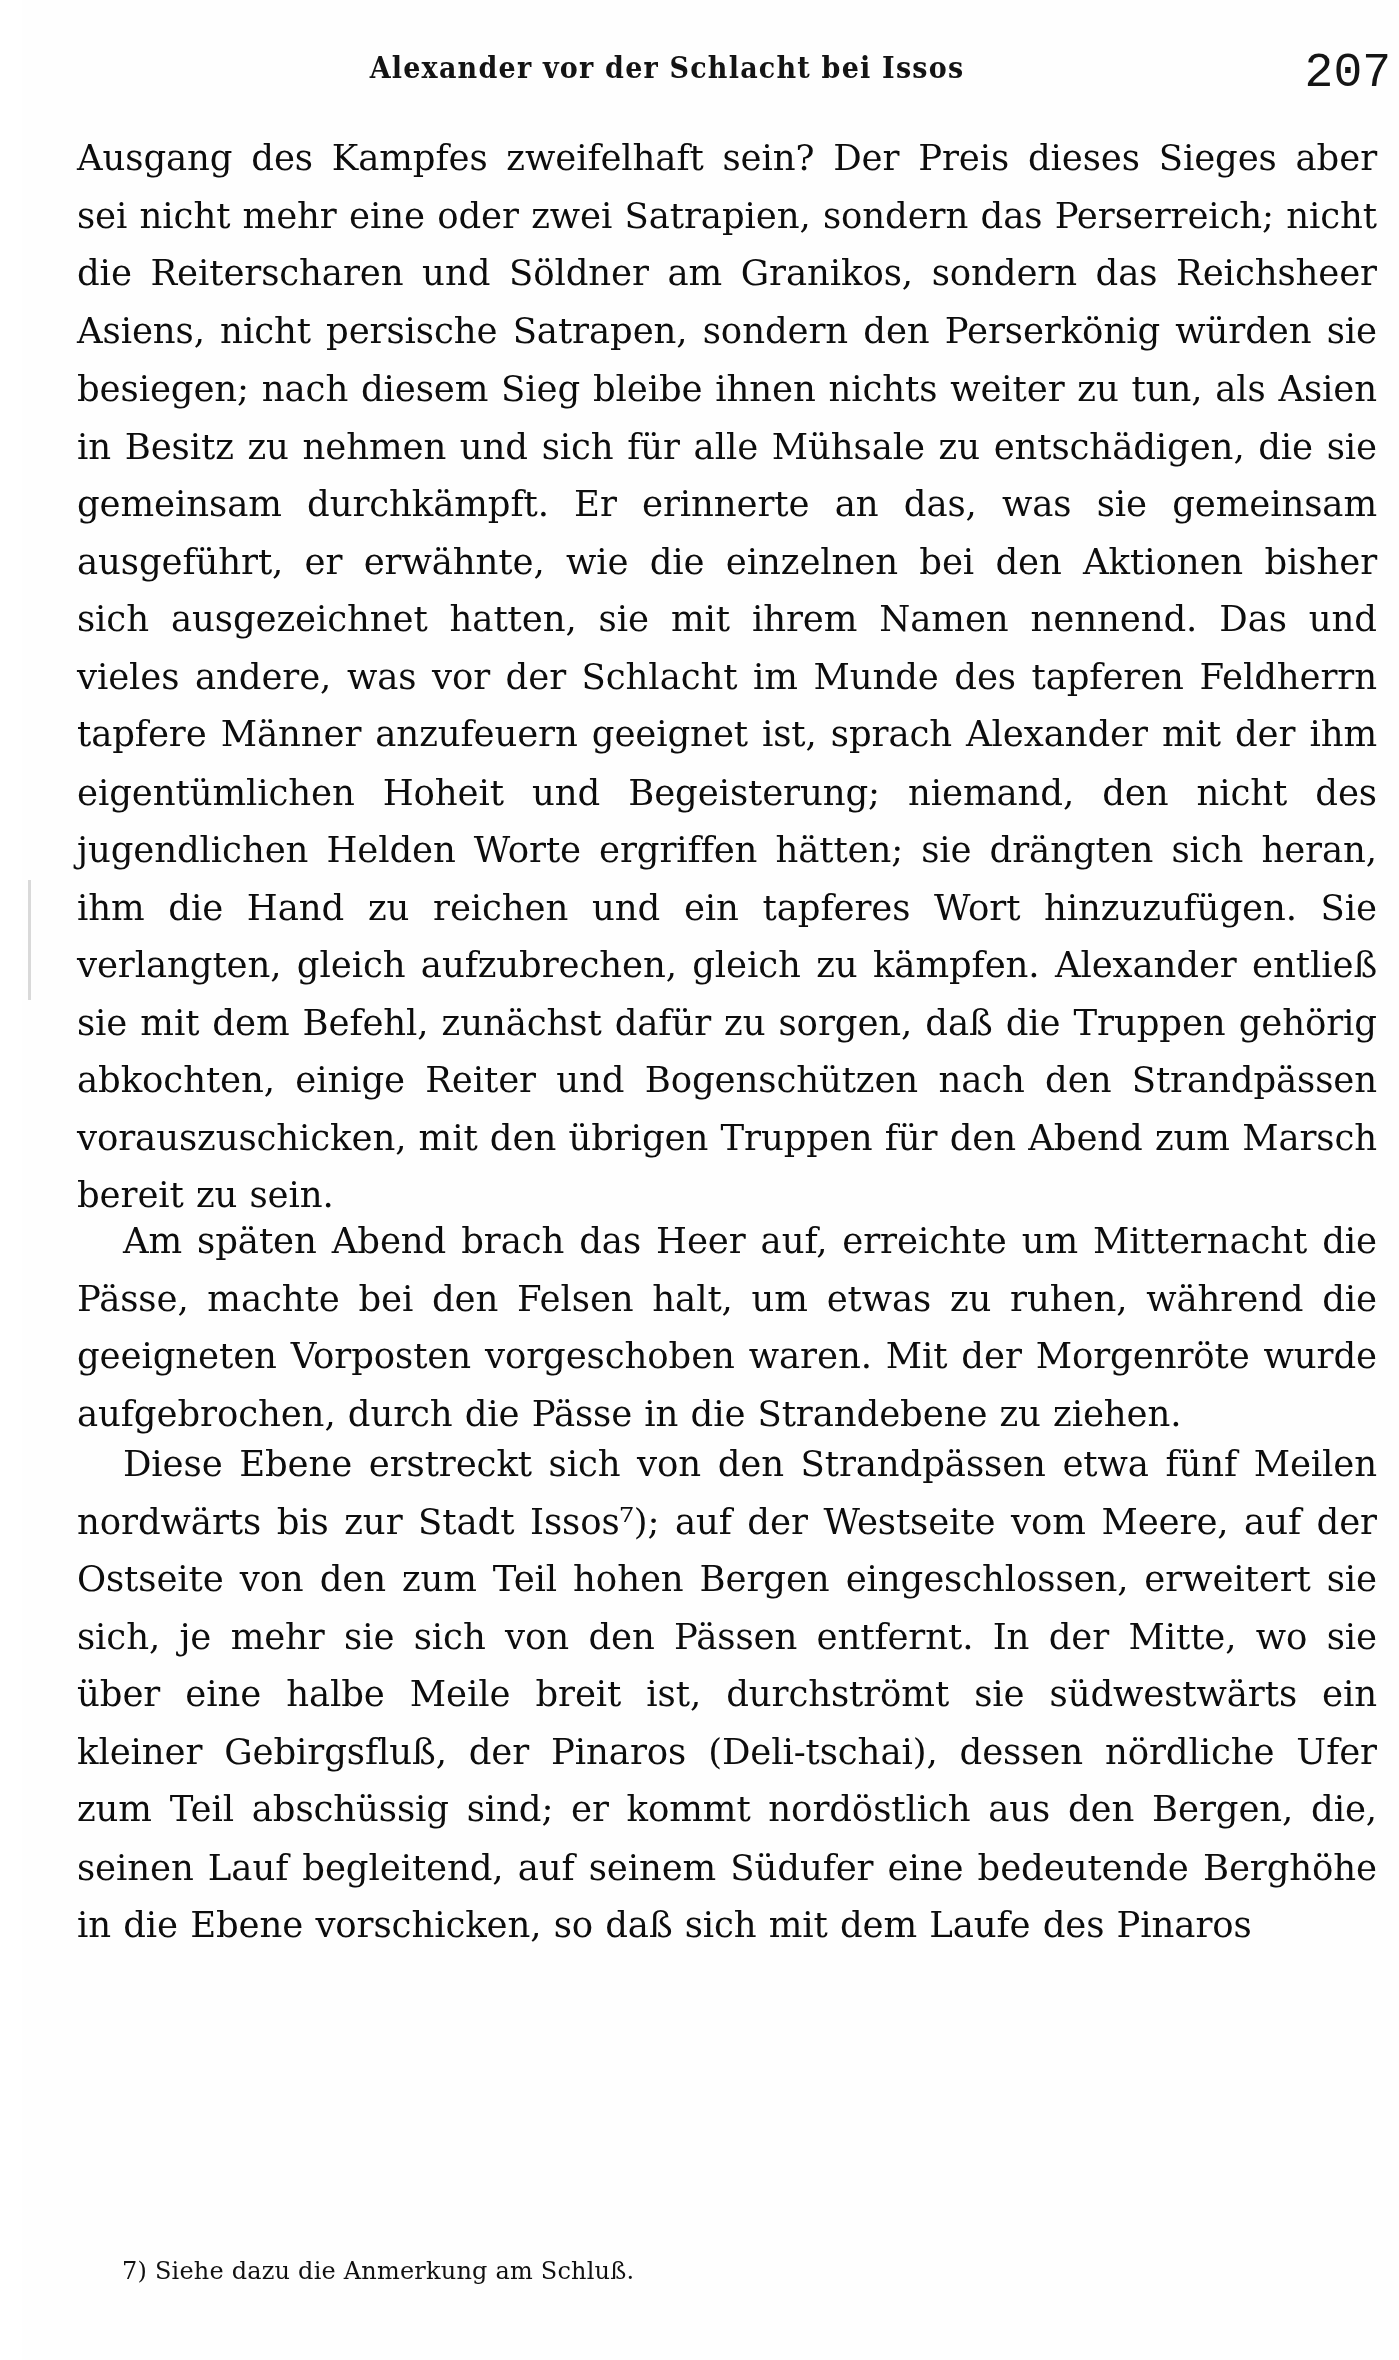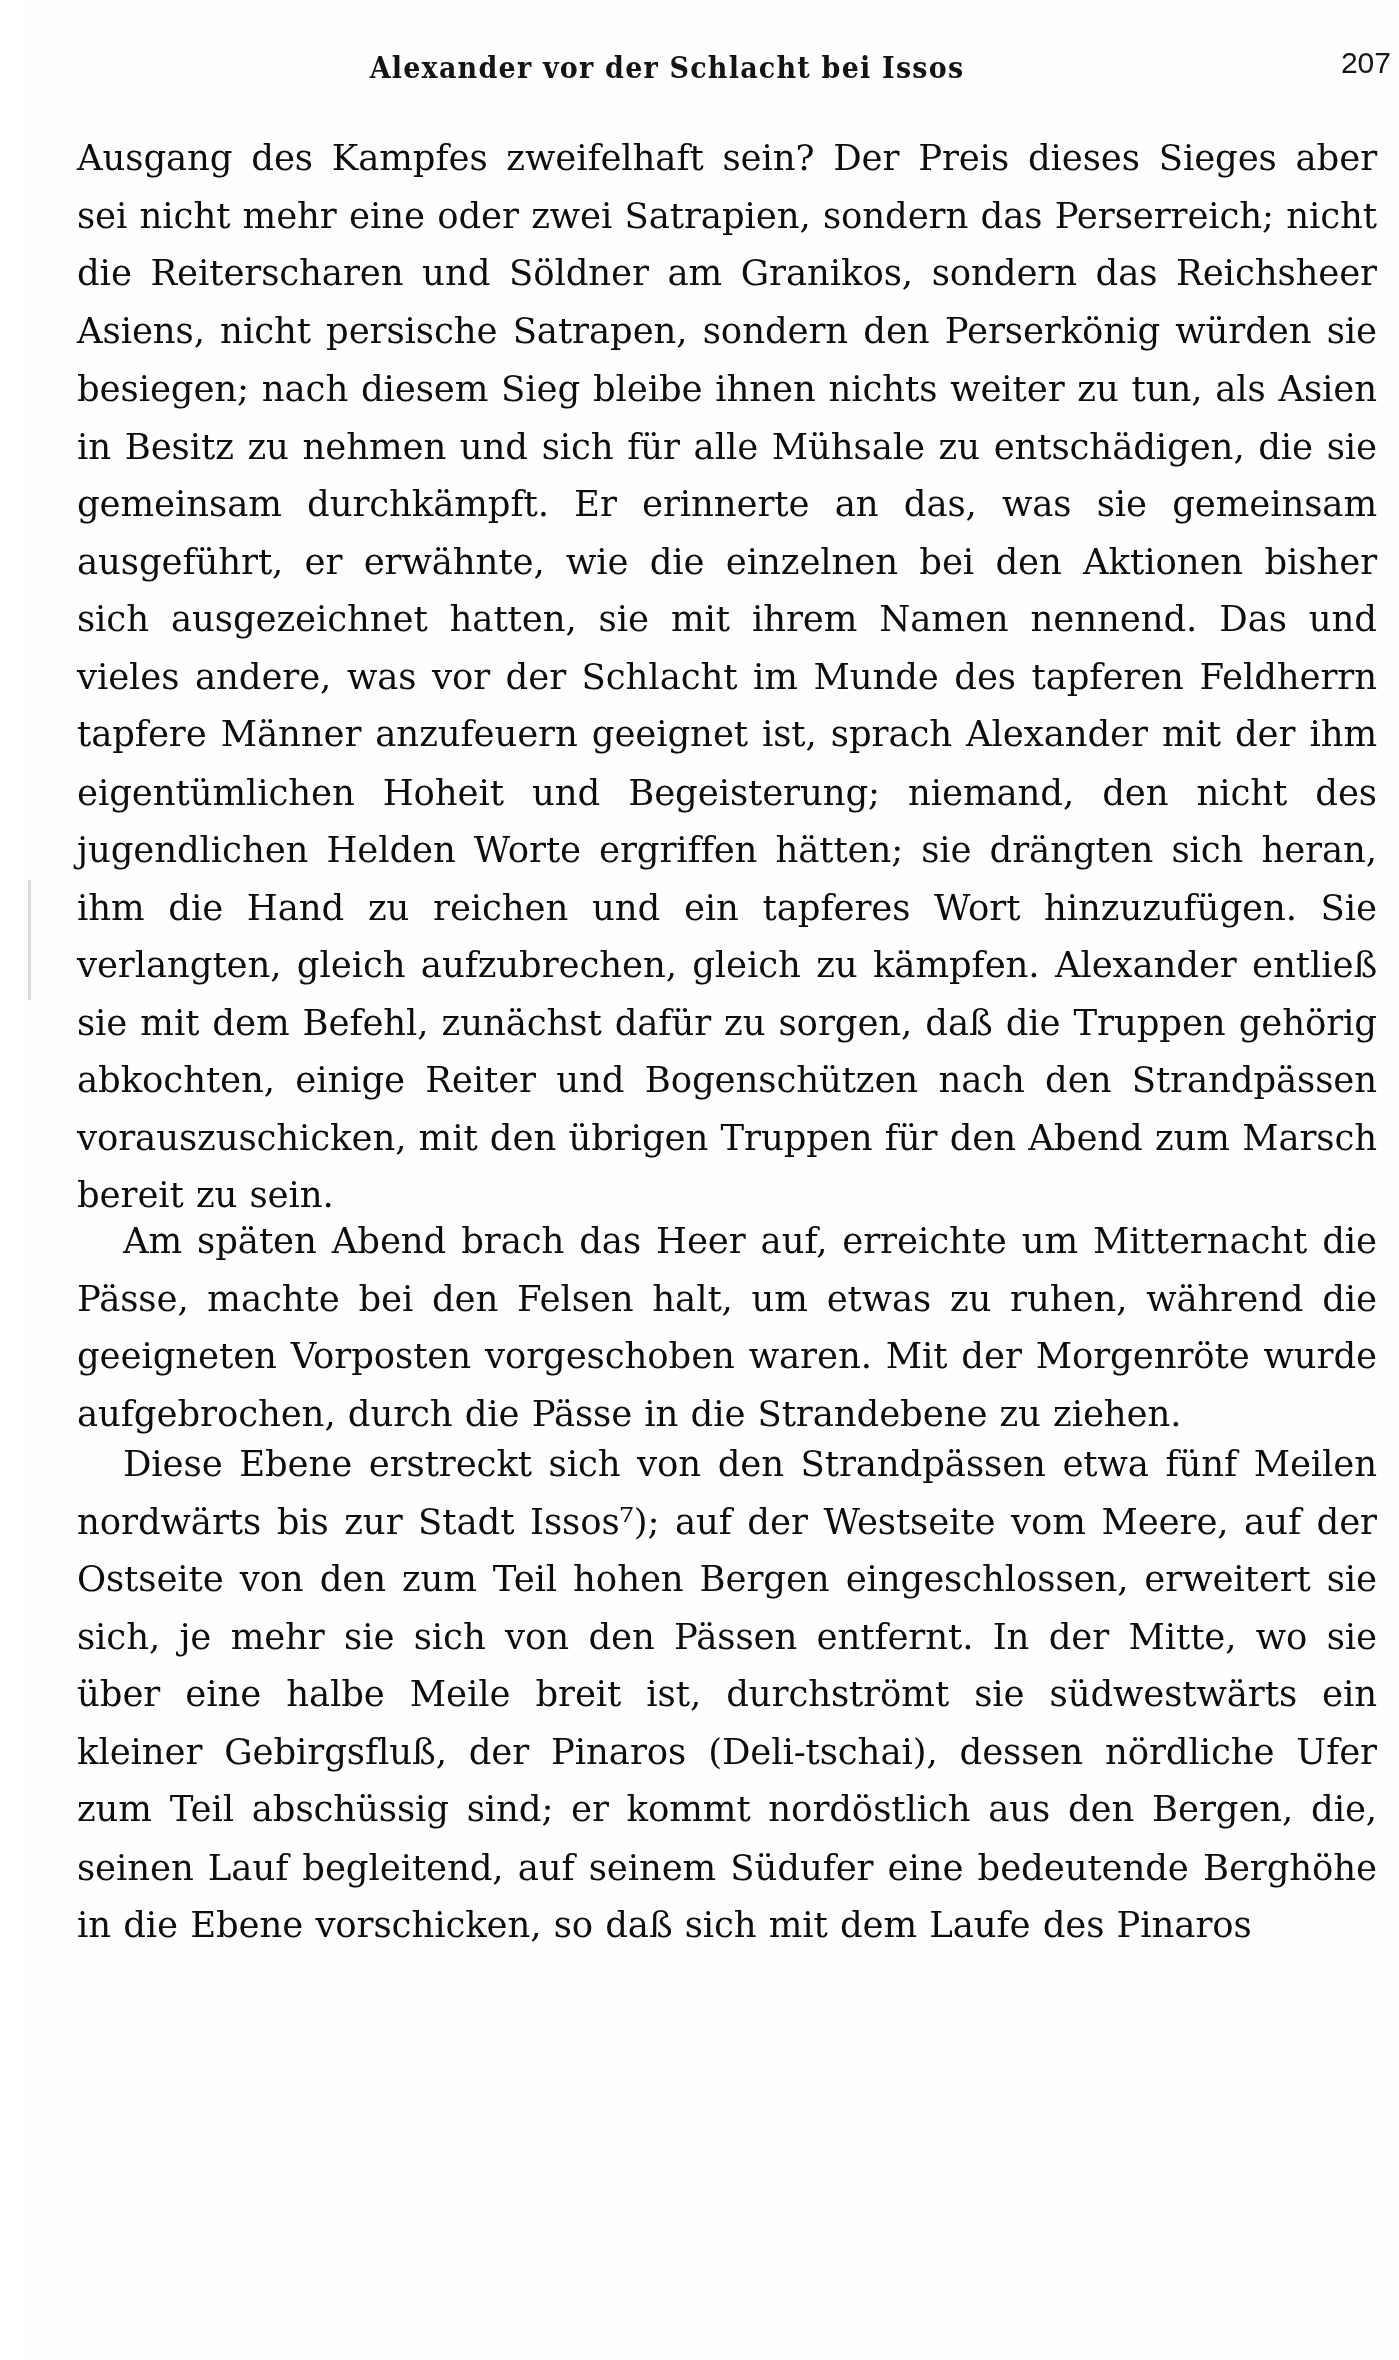--- a/index.html
+++ b/index.html
@@ -43,22 +43,22 @@
     font-size: 27px;
     font-weight: 700;
     letter-spacing: 1.2px;
     color: #141414;
     transform: scaleY(1.08);
   }
   .page-number {
     position: absolute;
     right: 30px;
     top: -6px;
-    font-family: Liberation Sans, sans-serif;
-    font-size: 30px;
+    font-family: Liberation Mono, monospace;
+    font-size: 48px;
     color: #151515;
   }
 
   
   .body-text {
     position: absolute;
     top: 140px;
     left: 55px;
     width: 1300px;
   }
@@ -116,14 +116,21 @@
   </div>
 
   <div class="scan-edge"></div>
 
   <div class="body-text">
     <p class="para">Ausgang des Kampfes zweifelhaft sein? Der Preis dieses Sieges aber sei nicht mehr eine oder zwei Satrapien, sondern das Perserreich; nicht die Reiterscharen und Söldner am Granikos, sondern das Reichsheer Asiens, nicht persische Satrapen, sondern den Perserkönig würden sie besiegen; nach diesem Sieg bleibe ihnen nichts weiter zu tun, als Asien in Besitz zu nehmen und sich für alle Mühsale zu entschädigen, die sie gemeinsam durchkämpft. Er erinnerte an das, was sie gemeinsam ausgeführt, er erwähnte, wie die einzelnen bei den Aktionen bisher sich ausgezeichnet hatten, sie mit ihrem Namen nennend. Das und vieles andere, was vor der Schlacht im Munde des tapferen Feldherrn tapfere Männer anzufeuern geeignet ist, sprach Alexander mit der ihm eigentümlichen Hoheit und Begeisterung; niemand, den nicht des jugendlichen Helden Worte ergriffen hätten; sie drängten sich heran, ihm die Hand zu reichen und ein tapferes Wort hinzuzufügen. Sie verlangten, gleich aufzubrechen, gleich zu kämpfen. Alexander entließ sie mit dem Befehl, zunächst dafür zu sorgen, daß die Truppen gehörig abkochten, einige Reiter und Bogenschützen nach den Strandpässen vorauszuschicken, mit den übrigen Truppen für den Abend zum Marsch bereit zu sein.</p>
     <p class="para">Am späten Abend brach das Heer auf, erreichte um Mitternacht die Pässe, machte bei den Felsen halt, um etwas zu ruhen, während die geeigneten Vorposten vorgeschoben waren. Mit der Morgenröte wurde aufgebrochen, durch die Pässe in die Strandebene zu ziehen.</p>
     <p class="para">Diese Ebene erstreckt sich von den Strandpässen etwa fünf Meilen nordwärts bis zur Stadt Issos⁷); auf der Westseite vom Meere, auf der Ostseite von den zum Teil hohen Bergen eingeschlossen, erweitert sie sich, je mehr sie sich von den Pässen entfernt. In der Mitte, wo sie über eine halbe Meile breit ist, durchströmt sie südwestwärts ein kleiner Gebirgsfluß, der Pinaros (Deli-tschai), dessen nördliche Ufer zum Teil abschüssig sind; er kommt nordöstlich aus den Bergen, die, seinen Lauf begleitend, auf seinem Südufer eine bedeutende Berghöhe in die Ebene vorschicken, so daß sich mit dem Laufe des Pinaros</p>
   </div>
 
+  <div class="footnote-area">
+
+    <div class="footnote">
+      <span>7)</span>
+      <span>Siehe dazu die Anmerkung am Schluß.</span>
+    </div>
+  </div>
 
 </div>
 
 </body></html>

